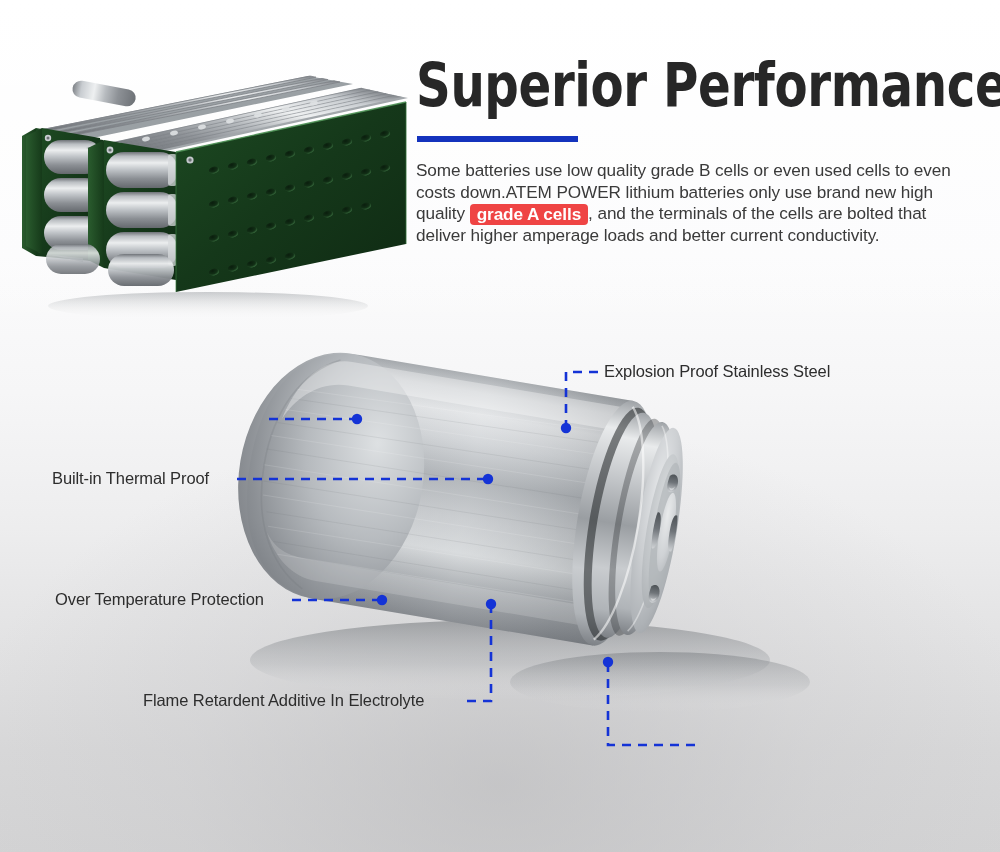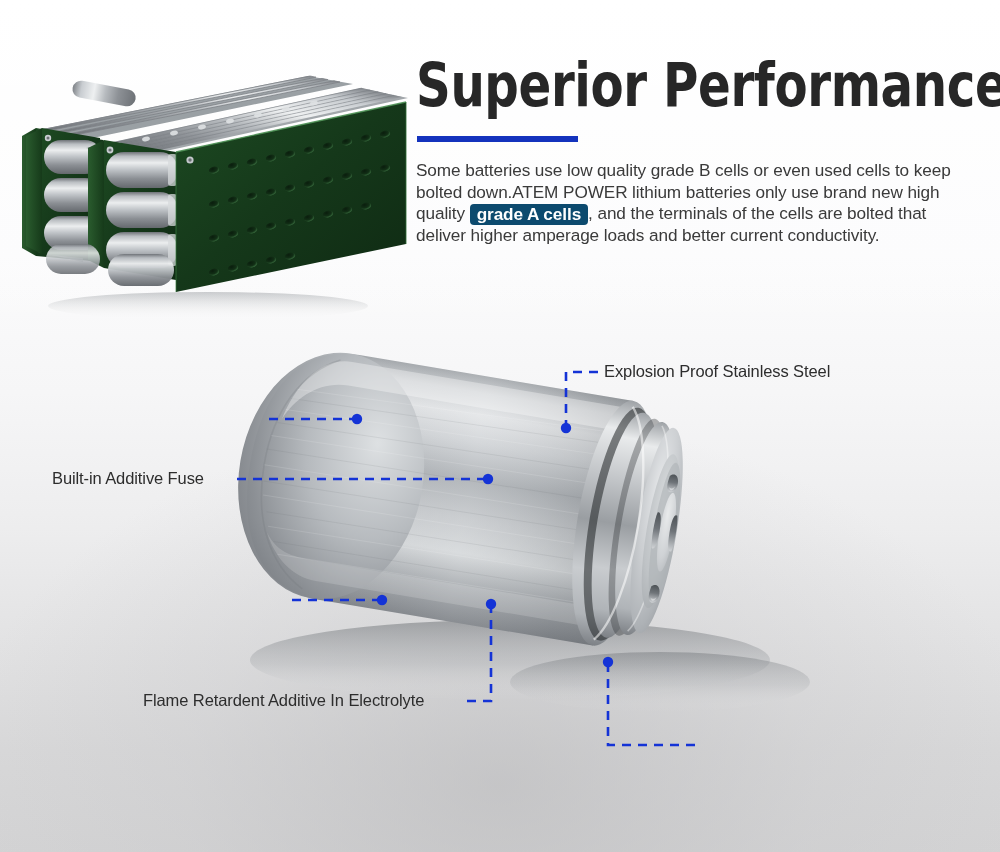--- a/index.html
+++ b/index.html
@@ -90,21 +90,21 @@
     left: 416px;
     top: 160px;
     width: 550px;
     font-size: 17.2px;
     line-height: 21.6px;
     color: #3a3a3a;
     letter-spacing: -0.1px;
   }
   .hl-chip {
     display: inline-block;
-    background: #0c4a6e;
+    background: #ef4444;
     color: #ffffff;
     font-weight: 700;
     border-radius: 4px;
     padding: 1px 7px 2px 7px;
     line-height: 18px;
     letter-spacing: -0.1px;
     position: relative;
     top: 1px;
   }
 
@@ -374,21 +374,21 @@
           <rect x="100" y="206" width="66" height="32" rx="16" fill="url(#cellGradFront)"></rect>
           <rect x="38" y="196" width="54" height="30" rx="15" fill="url(#cellGradFront)" opacity="0.9"></rect>
         </g>
       </g>
     </svg>
   </div>
 
   <div class="headline">Superior Performance</div>
   <div class="accent-bar"></div>
 
-  <div class="body-copy"><span>Some batteries use low quality grade B cells or even used cells to keep bolted down.ATEM POWER lithium batteries only use brand new high quality </span><span class="hl-chip">grade A cells</span><span>, and the terminals of the cells are bolted that deliver higher amperage loads and better current conductivity.</span></div>
+  <div class="body-copy"><span>Some batteries use low quality grade B cells or even used cells to even costs down.ATEM POWER lithium batteries only use brand new high quality </span><span class="hl-chip">grade A cells</span><span>, and the terminals of the cells are bolted that deliver higher amperage loads and better current conductivity.</span></div>
 
   <div class="cell-wrap">
     <svg viewBox="0 0 660 420" xmlns="http://www.w3.org/2000/svg">
       <defs>
 
         <linearGradient id="bodyG" x1="0" y1="0" x2="0" y2="1">
           <stop offset="0%" stop-color="#a7abaf"></stop>
           <stop offset="7%" stop-color="#cfd2d5"></stop>
           <stop offset="16%" stop-color="#e4e6e8"></stop>
           <stop offset="27%" stop-color="#d2d5d8"></stop>
@@ -557,22 +557,23 @@
         <circle cx="357" cy="419" r="5.2"></circle>
         <circle cx="488" cy="479" r="5.2"></circle>
         <circle cx="382" cy="600" r="5.2"></circle>
         <circle cx="491" cy="604" r="5.2"></circle>
         <circle cx="566" cy="428" r="5.2"></circle>
         <circle cx="608" cy="662" r="5.2"></circle>
       </g>
     </svg>
 
 
-    <div class="co-label" style="left:52px; top:469px;">Built-in Additive Fuse</div>
-
+    <div class="co-label" style="left:52px; top:469px;">Built-in Thermal Proof</div>
+
+    <div class="co-label" style="left:55px; top:590px;">Over Temperature Protection</div>
 
     <div class="co-label" style="left:604px; top:362px;">Explosion Proof Stainless Steel</div>
 
     <div class="co-label" style="left:143px; top:691px;">Flame Retardent Additive In Electrolyte</div>
 
   </div>
 
 </div>
 
 </body></html>

